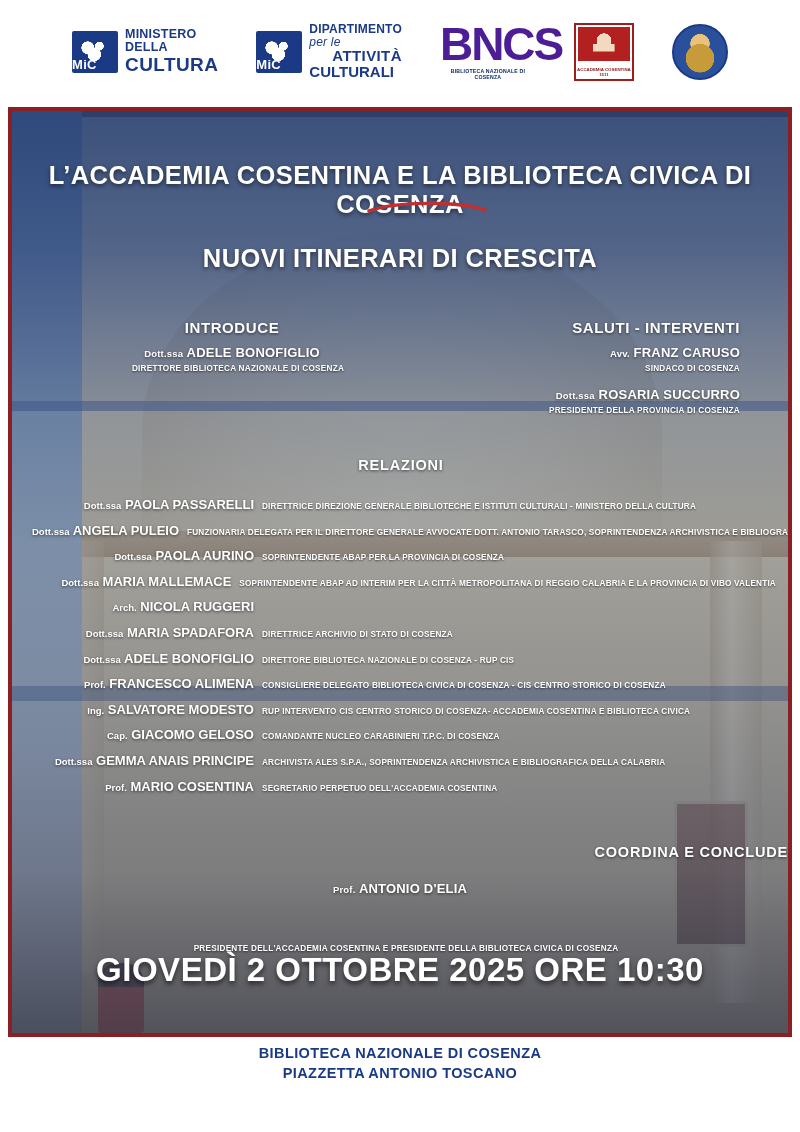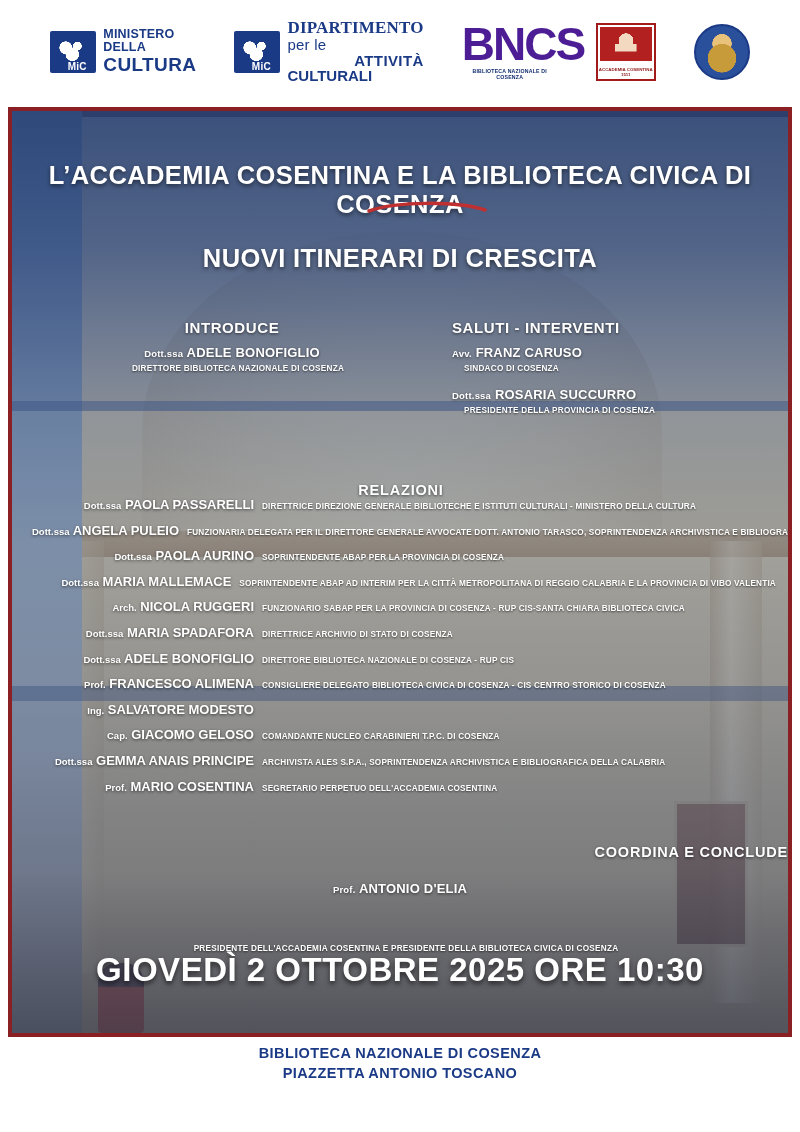--- a/index.html
+++ b/index.html
@@ -47,36 +47,35 @@
     position: absolute;
     left: 5px; right: 5px; top: 6px; bottom: 12px;
     background:
       radial-gradient(circle at 30% 45%, #ffffff 0 22%, transparent 23%),
       radial-gradient(circle at 62% 38%, #ffffff 0 16%, transparent 17%),
       radial-gradient(circle at 48% 72%, #ffffff 0 26%, transparent 27%);
   }
   .mic-mark .mic-text {
     position: absolute;
     left: 0; right: 0; bottom: 1px;
-    text-align: center;
+    text-align: left;
     color: #ffffff;
-    font-size: 10px;
+    font-size: 13px;
     font-weight: bold;
     letter-spacing: .3px;
-    margin-left: 8px;
   }
   .logo-lines {
     line-height: 1.06;
     color: #1b3a86;
   }
   .logo-lines .l1 { font-size: 12.5px; font-weight: bold; letter-spacing: .2px; }
   .logo-lines .l2 { font-size: 12.5px; font-weight: bold; letter-spacing: .2px; }
   .logo-lines .l3 { font-size: 19px; font-weight: bold; letter-spacing: .4px; }
-  .logo-lines.dip .l1 { font-size: 17px; font-family: Liberation Serif, serif; }
-  .logo-lines.dip .l2 { font-size: 15px; font-weight: normal; }
+  .logo-lines.dip .l1 { font-size: 12px; }
+  .logo-lines.dip .l2 { font-size: 12px; font-weight: normal; font-style: italic; }
   .logo-lines.dip .l3 { font-size: 15px; text-align: right; }
   .logo-lines.dip .l4 { font-size: 15px; font-weight: bold; }
 
   .bnc-logo {
     width: 96px; height: 56px;
     position: relative;
     flex: none;
   }
   .bnc-logo .glyph {
     position: absolute; left: 0; top: 0; width: 96px; height: 42px;
@@ -286,36 +285,35 @@
     padding-left: 12px;
   }
 
   .block-introduce {
     position: absolute;
     left: 70px; top: 208px; width: 300px;
     text-align: center;
   }
   .block-saluti {
     position: absolute;
-    left: 440px; top: 208px; width: 300px;
-    text-align: left;
+    left: 428px; top: 208px; width: 300px;
+    text-align: right;
   }
   .gap-a { height: 9px; }
   .gap-b { height: 4px; }
   .gap-c { height: 14px; }
 
   .relazioni-head {
     position: absolute;
     left: 2px; right: 0; top: 346px;
     text-align: center;
     font-size: 14.5px;
     font-weight: bold;
     letter-spacing: .8px;
     text-shadow: 0 1px 3px rgba(0,0,0,.6);
-    margin-top: 25px;
   }
 
   .rel-table {
     position: absolute;
     left: 20px; top: 386px; width: 744px;
   }
   .rel-row {
     display: flex;
     align-items: baseline;
     height: 25.6px;
@@ -518,21 +516,20 @@
             <span>MARIA MALLEMACE</span>
           </div>
           <div class="rel-role">SOPRINTENDENTE ABAP AD INTERIM PER LA CITTÀ METROPOLITANA DI REGGIO CALABRIA E LA PROVINCIA DI VIBO VALENTIA</div>
         </div>
 
         <div class="rel-row">
           <div class="rel-name">
             <span class="pre">Arch.</span>
             <span>NICOLA RUGGERI</span>
           </div>
-          <div class="rel-role">FUNZIONARIO SABAP PER LA PROVINCIA DI COSENZA - RUP CIS-SANTA CHIARA BIBLIOTECA CIVICA</div>
         </div>
 
         <div class="rel-row">
           <div class="rel-name">
             <span class="pre">Dott.ssa</span>
             <span>MARIA SPADAFORA</span>
           </div>
           <div class="rel-role">DIRETTRICE ARCHIVIO DI STATO DI COSENZA</div>
         </div>
 
@@ -550,20 +547,21 @@
             <span>FRANCESCO ALIMENA</span>
           </div>
           <div class="rel-role">CONSIGLIERE DELEGATO BIBLIOTECA CIVICA DI COSENZA - CIS CENTRO STORICO DI COSENZA</div>
         </div>
 
         <div class="rel-row">
           <div class="rel-name">
             <span class="pre">Ing.</span>
             <span>SALVATORE MODESTO</span>
           </div>
+          <div class="rel-role">RUP INTERVENTO CIS CENTRO STORICO DI COSENZA- ACCADEMIA COSENTINA E BIBLIOTECA CIVICA</div>
         </div>
 
         <div class="rel-row">
           <div class="rel-name">
             <span class="pre">Cap.</span>
             <span>GIACOMO GELOSO</span>
           </div>
           <div class="rel-role">COMANDANTE NUCLEO CARABINIERI T.P.C. DI COSENZA</div>
         </div>
 

